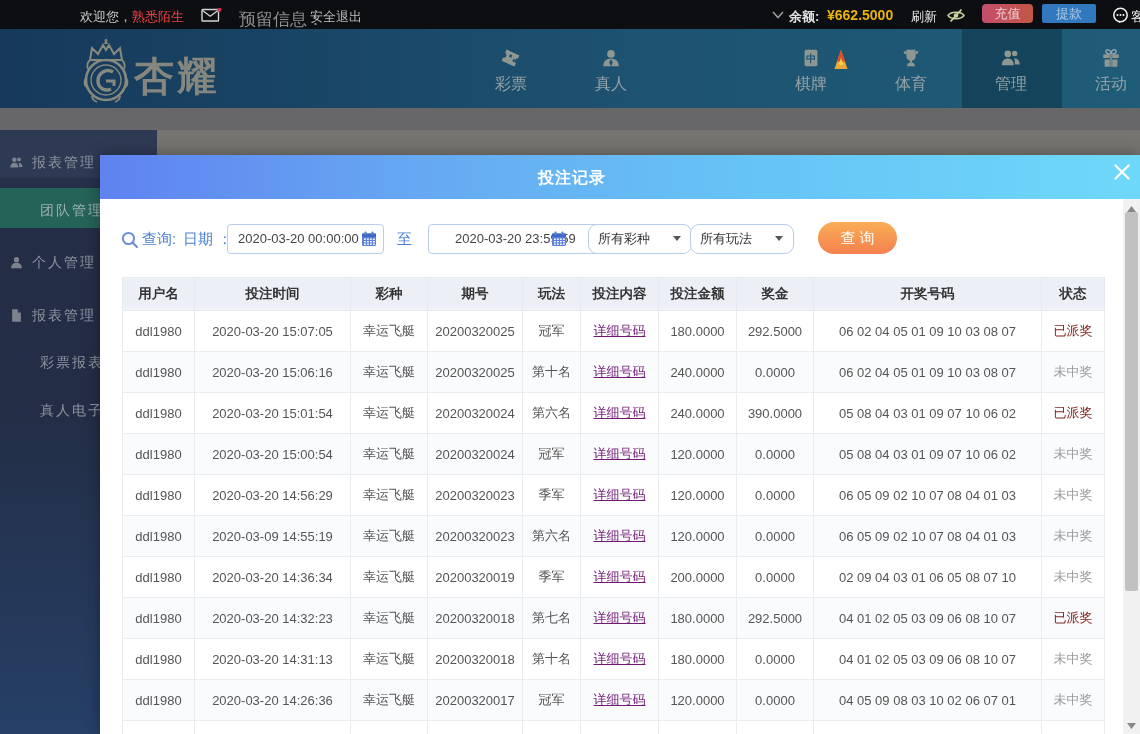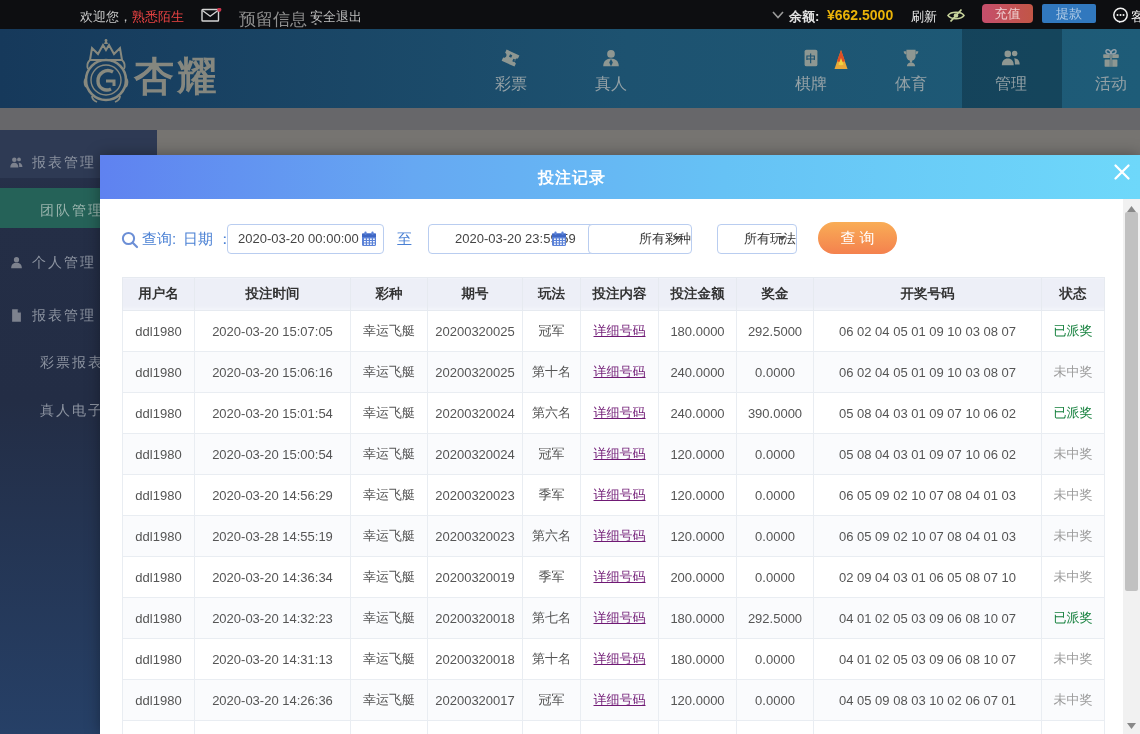--- a/index.html
+++ b/index.html
@@ -8,28 +8,28 @@
 #topbar { position:absolute; left:0; top:0; width:1140px; height:29px; background:#0d0e11; }
 #nav { position:absolute; left:0; top:29px; width:1140px; height:79px; background:linear-gradient(90deg,#16395b 0%,#1d5270 55%,#1e5c78 100%); }
 #band1 { position:absolute; left:0; top:108px; width:1140px; height:22px; background:#67676a; }
 #band2 { position:absolute; left:0; top:130px; width:1140px; height:25px; background:#767471; }
 #sidebar { position:absolute; left:0; top:130px; width:157px; height:604px; background:linear-gradient(180deg,#2a3550 0%,#242e46 12%,#232d45 45%,#264067 100%); }
 #modal { position:absolute; left:100px; top:155px; width:1040px; height:579px; background:#fff; box-shadow:0 0 14px rgba(0,0,0,0.35); }
 #mhead { position:absolute; left:0; top:0; width:1040px; height:44px; background:linear-gradient(90deg,#5f82f0 0%,#66a8f2 30%,#66c2f5 60%,#6ed8fa 100%); }
 #mtitle { position:absolute; left:0; top:0; width:920px; height:44px; line-height:45px; text-align:center; color:#fff; font-size:16px; font-weight:bold; letter-spacing:1px;margin-left:12px; }
 .blue { color:#4a80d4; }
 .din { position:absolute; top:69px; height:30px; border:1px solid #b9cdf0; border-radius:4px; background:#fff; font-size:13px; color:#444; }
-.sel { position:absolute; top:69px; height:30px; border:1px solid #b9cdf0; border-radius:4px; background:#fff; font-size:13px; color:#333;text-align:right; }
+.sel { position:absolute; top:69px; height:30px; border:1px solid #b9cdf0; border-radius:9px; background:#fff; font-size:13px; color:#333; }
 table { border-collapse:collapse; table-layout:fixed; }
 #btable { position:absolute; left:22px; top:122px; width:982px; }
 #btable th { background:linear-gradient(180deg,#edeff7 85%,#f3f5fa 100%); height:33px; font-size:13.5px; color:#333; font-weight:bold; border:1px solid #e6eaf0; }
 #btable td { height:41px; font-size:13px; color:#555; text-align:center; border:1px solid #e9edf2; background:#fff; }
 #btable tr.alt td { background:#fafbfd; }
 #btable td.grn { color:#701a75;text-decoration:underline; }
-#btable td.st1 { color:#15803d; }
+#btable td.st1 { color:#7f1d1d; }
 #btable td.st0 { color:#9b9b9b; }
 .nitem { position:absolute; top:0; width:100px; height:79px; text-align:center; }
 .nitem > svg { width:22px; height:22px; margin-top:18px; fill:#8e9792; }
 .nitem > span { display:block; font-size:16px; color:#94a1a6; margin-top:1px; }
 .sitem { position:absolute; left:0; width:157px; font-size:14px; color:#8c93a0; letter-spacing:2px; }
 .sitem svg { position:absolute; left:9px; top:1px; width:15px; height:15px; fill:#7d828e; }
 </style>
 </head>
 <body>
 <div id="topbar">
@@ -202,21 +202,21 @@
         <rect x="12" y="10" width="1.8" height="1.4"></rect>
         <rect x="3" y="12.5" width="1.8" height="1.4"></rect>
         <rect x="6" y="12.5" width="1.8" height="1.4"></rect>
         <rect x="9" y="12.5" width="1.8" height="1.4"></rect>
         <rect x="12" y="12.5" width="1.8" height="1.4"></rect>
       </g>
     </svg>
   <div class="sel" style="left:488px;width:104px;line-height:28px;padding-left:9px;">所有彩种<svg style="position:absolute;right:10px;top:11px;" width="8" height="5" viewBox="0 0 8 5">
         <path d="M0 0 H8 L4 5 Z" fill="#555"></path>
       </svg></div>
-  <div class="sel" style="left:617px;width:80px;line-height:28px;padding-left:9px;">所有玩法<svg style="position:absolute;right:10px;top:11px;" width="8" height="5" viewBox="0 0 8 5">
+  <div class="sel" style="left:590px;width:104px;line-height:28px;padding-left:9px;">所有玩法<svg style="position:absolute;right:10px;top:11px;" width="8" height="5" viewBox="0 0 8 5">
         <path d="M0 0 H8 L4 5 Z" fill="#555"></path>
       </svg></div>
   <div class="abs" style="left:718px;top:67px;width:79px;height:32px;border-radius:16px;background:linear-gradient(180deg,#f9ad56,#f4814e);color:#fff;font-size:15px;text-align:center;line-height:32px;">查 询</div>
   <table id="btable">
     <colgroup>
         <col style="width:72px">
         <col style="width:156px">
         <col style="width:77px">
         <col style="width:95px">
         <col style="width:58px">
@@ -294,21 +294,21 @@
           <td>20200320023</td>
           <td>季军</td>
           <td class="grn">详细号码</td>
           <td>120.0000</td>
           <td>0.0000</td>
           <td>06 05 09 02 10 07 08 04 01 03</td>
           <td class="st0">未中奖</td>
         </tr>
     <tr class="alt">
           <td>ddl1980</td>
-          <td>2020-03-28 14:55:19</td>
+          <td>2020-03-09 14:55:19</td>
           <td>幸运飞艇</td>
           <td>20200320023</td>
           <td>第六名</td>
           <td class="grn">详细号码</td>
           <td>120.0000</td>
           <td>0.0000</td>
           <td>06 05 09 02 10 07 08 04 01 03</td>
           <td class="st0">未中奖</td>
         </tr>
     <tr>

